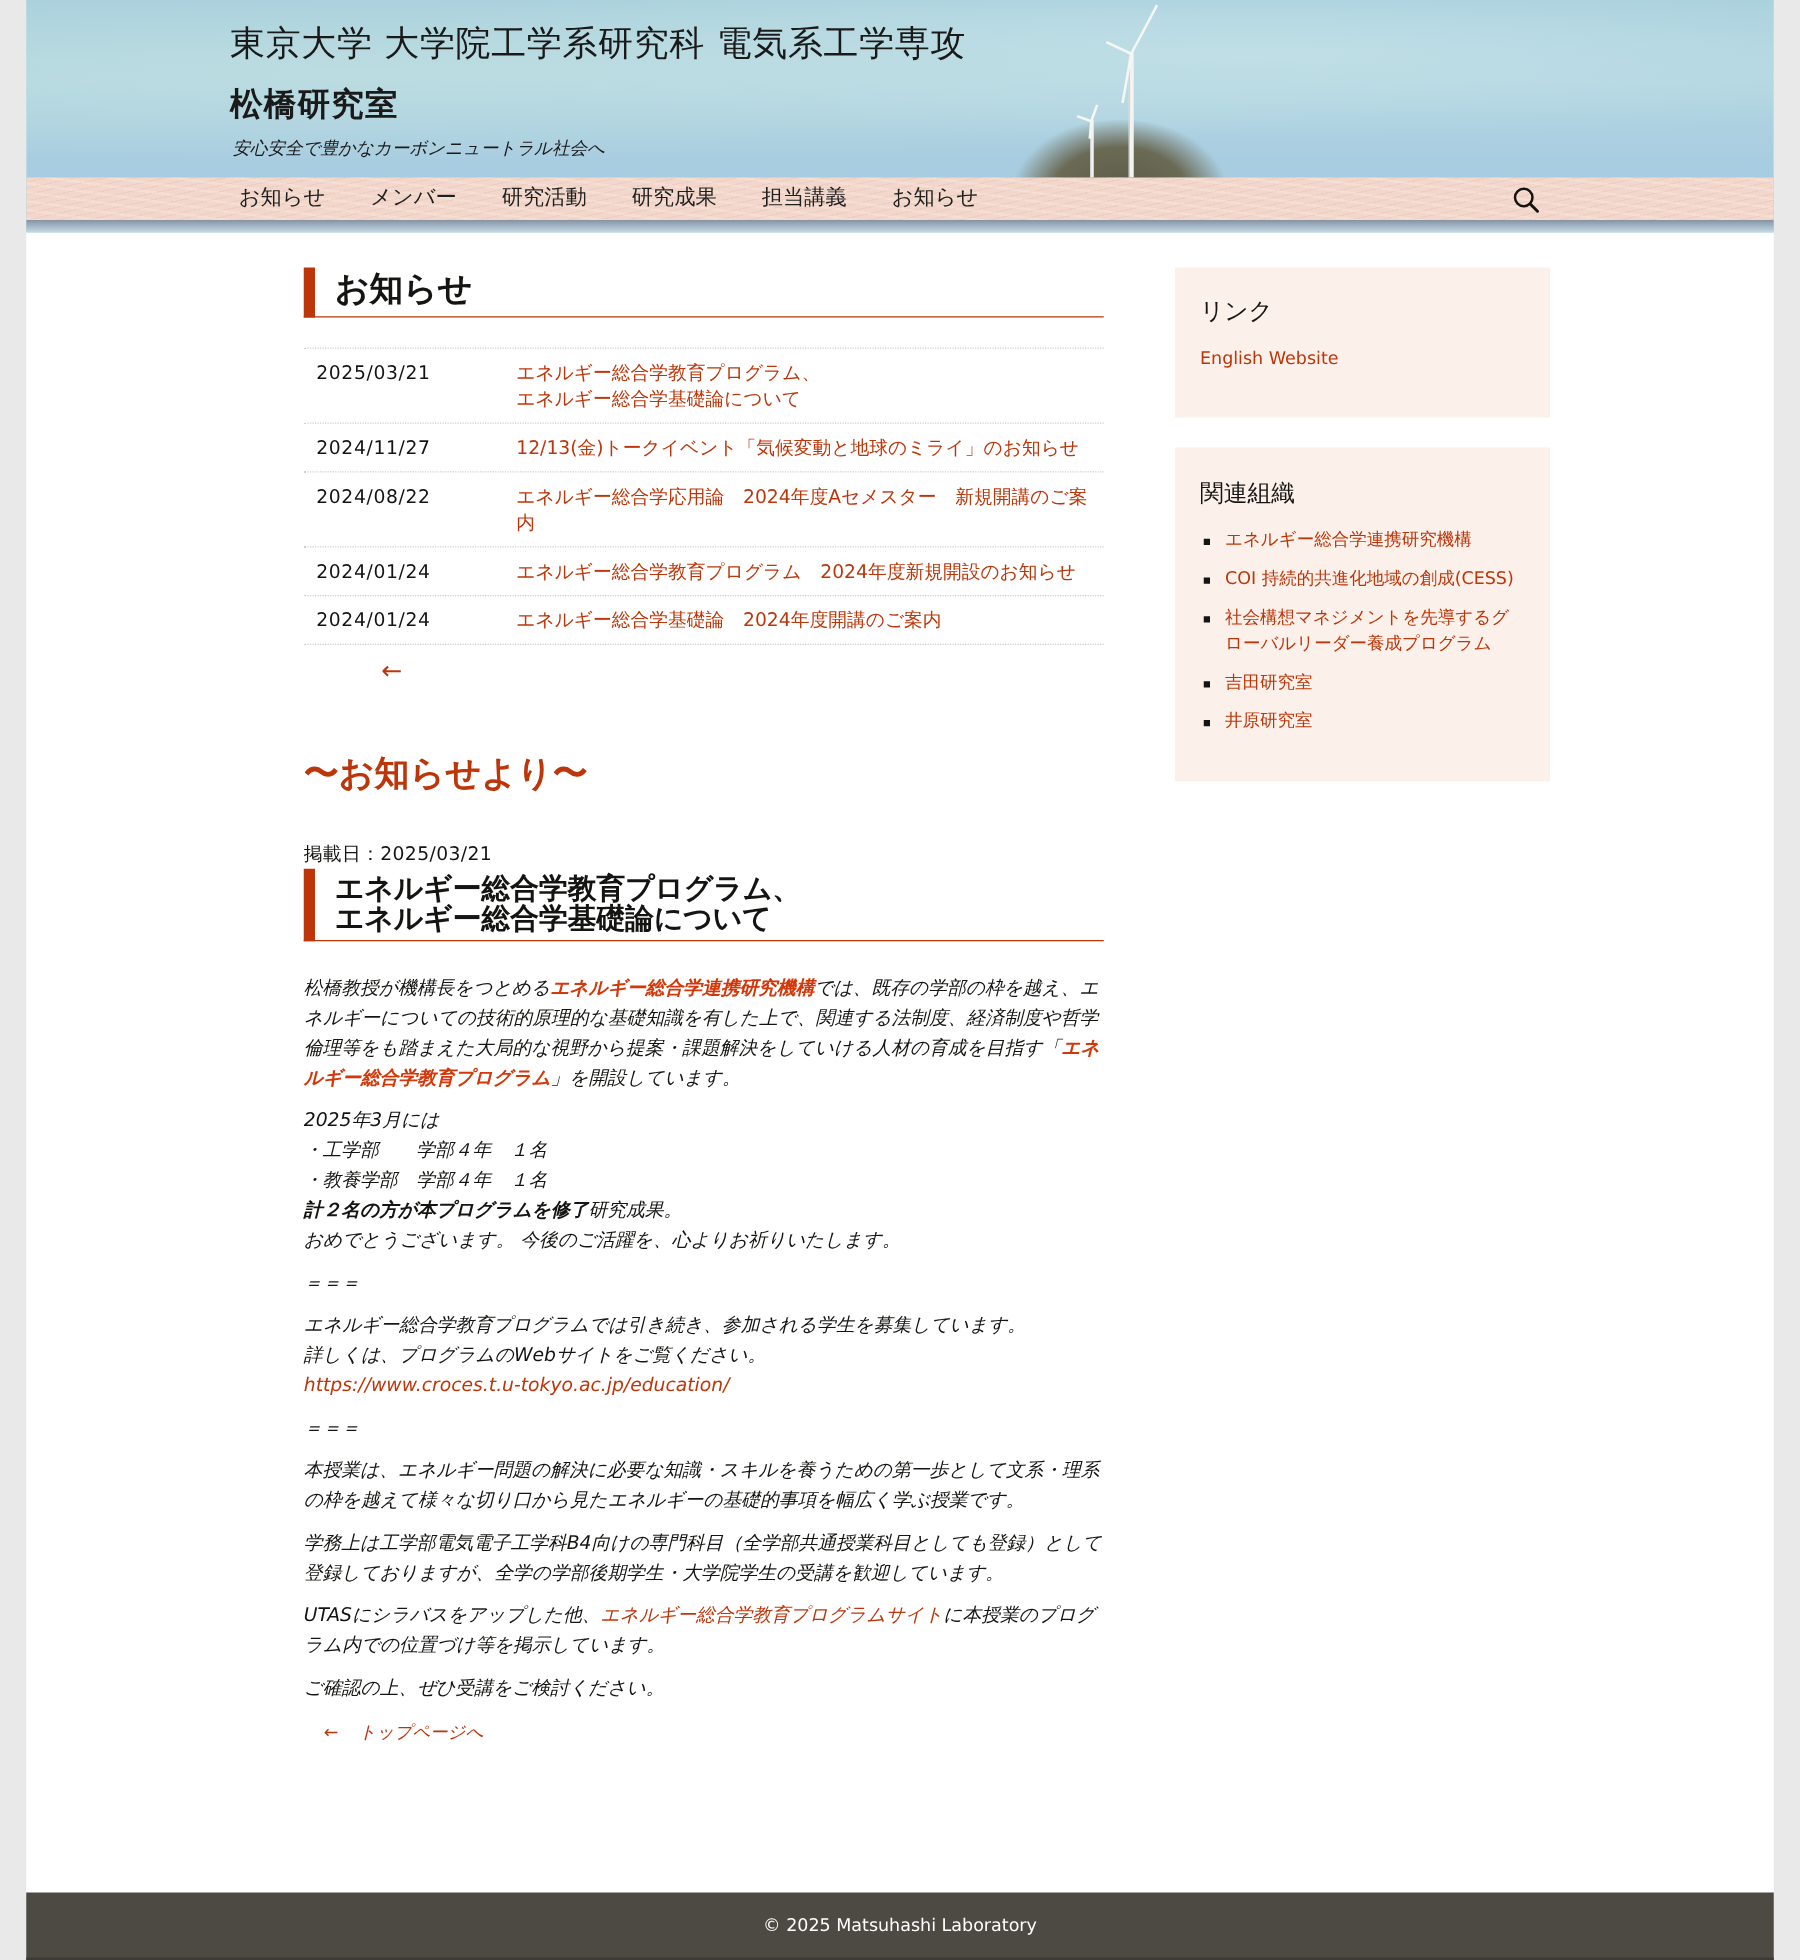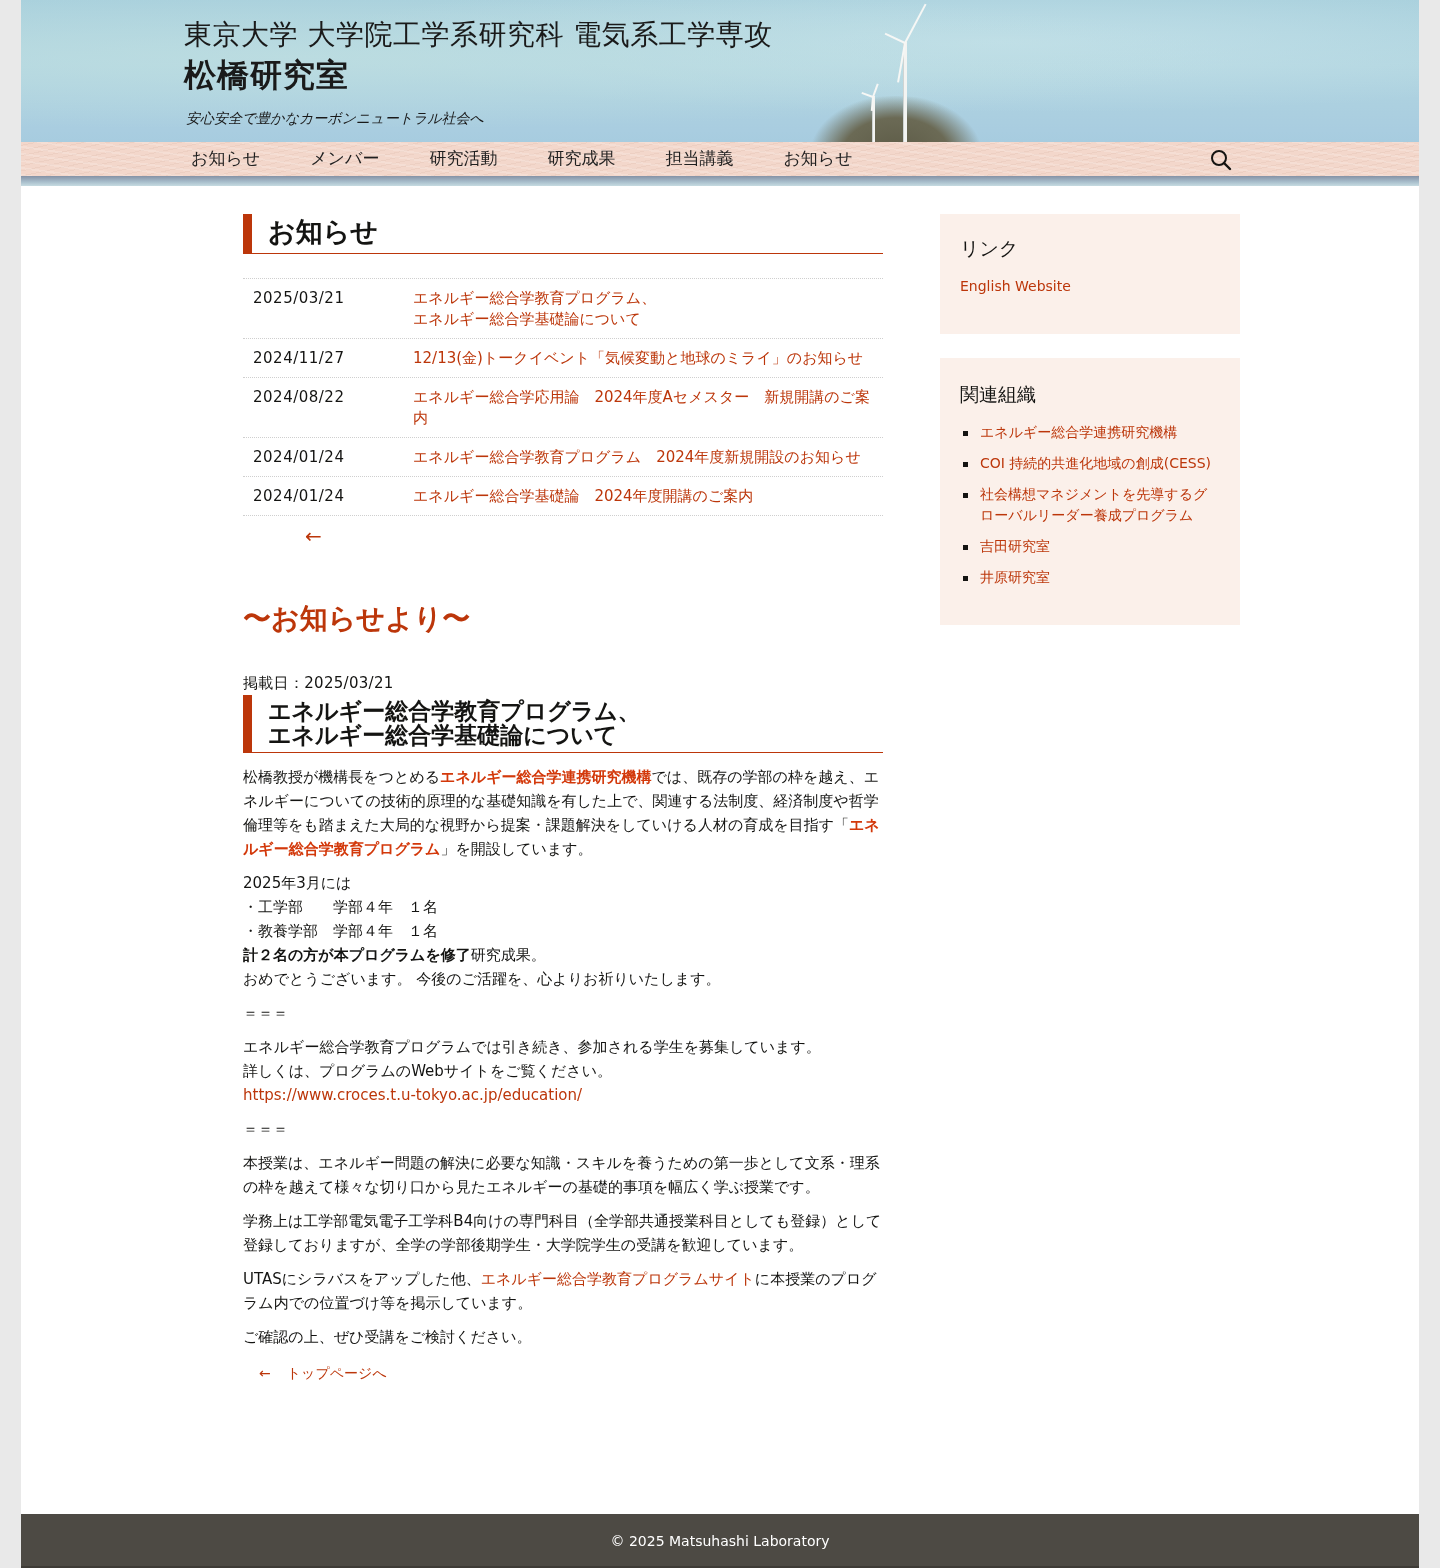--- a/index.html
+++ b/index.html
@@ -12,33 +12,33 @@
     background: linear-gradient(180deg, #a7cfdc 0%, #b1d5e0 35%, #a9cde0 70%, #9fc8dc 100%); }
   .masthead .sky-glow { position: absolute; left: 0; top: 0; width: 100%; height: 142px;
     background: radial-gradient(ellipse at 20% 40%, rgba(190,222,225,0.8), rgba(190,222,225,0) 60%),
                 radial-gradient(ellipse at 70% 30%, rgba(200,228,235,0.7), rgba(200,228,235,0) 50%); }
   .hill { position: absolute; left: 790px; top: 96px; width: 170px; height: 60px;
     background: radial-gradient(ellipse at 50% 100%, #5c5a46 0%, #6b6a55 45%, rgba(107,106,85,0) 72%); border-radius: 50% 50% 0 0; }
   .turbine { position: absolute; }
   .turbine .mast { position: absolute; width: 4px; background: #f3f4f2; border-left: 1px solid #cfd4d3; }
   .turbine .blade { position: absolute; height: 2px; background: #f6f7f5; transform-origin: 0 50%; }
   .site-subtitle { position: absolute; left: 163px; top: 16px; font-family: "DejaVu Serif", "Liberation Serif", serif; font-size: 28px; color: #1a1a1a; letter-spacing: 0.5px; }
-  .site-title { position: absolute; left: 163px; top: 54px; font-family: "DejaVu Serif", "Liberation Serif", serif; font-size: 32px; font-weight: bold; color: #1a1a1a; letter-spacing: 1px; }
+  .site-title { position: absolute; left: 163px; top: 66px; font-family: "DejaVu Serif", "Liberation Serif", serif; font-size: 26px; font-weight: bold; color: #1a1a1a; letter-spacing: 1px; }
   .site-tagline { position: absolute; left: 165px; top: 110px; font-size: 14px; font-style: italic; color: #1a1a1a; }
 
   .navbar { position: absolute; left: 0; top: 142px; width: 100%; height: 34px;
     background:
       repeating-linear-gradient(8deg, rgba(255,255,255,0.18) 0 2px, rgba(0,0,0,0) 2px 7px),
       repeating-linear-gradient(-12deg, rgba(190,150,130,0.12) 0 1px, rgba(0,0,0,0) 1px 5px),
       #f3d7cb; }
   .navbar-shadow { position: absolute; left: 0; top: 176px; width: 100%; height: 10px;
     background: linear-gradient(180deg, #8592a5 0%, #a9bfcc 60%, #c6dbe1 100%); }
   .nav-menu { position: absolute; left: 170px; top: 0; height: 34px; display: flex; list-style: none; }
   .nav-menu li { font-size: 17px; color: #1f1f1f; line-height: 32px; padding: 0 18px 0 0; margin-right: 0; cursor: pointer; }
-  .nav-menu li + li { margin-left: 32px; }
+  .nav-menu li + li { margin-left: 18px; }
   .search-btn { position: absolute; left: 1188px; top: 6px; width: 24px; height: 24px; cursor: pointer; }
 
   
   .content { position: absolute; left: 222px; top: 214px; width: 640px; }
   .sidebar { position: absolute; left: 919px; top: 214px; width: 300px; }
 
   .section-heading { position: relative; padding-left: 25px; height: 40px; border-bottom: 1px solid #bc360a; }
   .section-heading::before { content: ""; position: absolute; left: 0; top: 0; width: 9px; height: 40px; background: #bc360a; }
   .section-heading h1 { font-size: 27px; font-weight: bold; line-height: 36px; color: #141412; }
 
@@ -47,21 +47,21 @@
   .news-row .date { width: 170px; padding-left: 10px; font-size: 15px; line-height: 21px; color: #141412; letter-spacing: 0.5px; }
   .news-row .title { width: 466px; font-size: 15px; line-height: 21px; color: #bc360a; cursor: pointer; }
   .pager-prev { display: block; margin-top: 8px; margin-left: 62px; font-size: 20px; color: #bc360a; cursor: pointer; }
 
   .from-news { margin-top: 52px; font-family: "DejaVu Serif", "Liberation Serif", serif; font-size: 28px; font-weight: bold; color: #bc360a; }
   .post-date { margin-top: 36px; font-size: 15px; color: #141412; letter-spacing: 0.3px; }
   .post-heading { position: relative; margin-top: 2px; padding-left: 25px; padding-top: 4px; height: 58px; border-bottom: 1px solid #bc360a; }
   .post-heading::before { content: ""; position: absolute; left: 0; top: 0; width: 9px; height: 58px; background: #bc360a; }
   .post-heading h2 { font-size: 23px; font-weight: bold; line-height: 24px; color: #141412; }
 
-  .post-body { margin-top: 12px; font-size: 15px; line-height: 24px; color: #141412; }
+  .post-body { margin-top: 25px; font-size: 15px; line-height: 24px; color: #141412; font-style: italic; }
   .post-body p { margin-bottom: 10px; }
   .post-body a { color: #bc360a; text-decoration: none; cursor: pointer; }
   .post-body a.strong { font-weight: bold; color: #d3380a; }
   .post-body b { font-weight: bold; }
   .back-top { display: inline-block; margin-left: 16px; margin-top: 2px; font-size: 14px; color: #bc360a; cursor: pointer; }
   .back-top .arrow { margin-right: 16px; }
 
   
   .widget { background: #fbf0ea; padding: 22px 20px 20px 20px; margin-bottom: 24px; }
   .widget h3 { font-size: 19px; font-weight: normal; color: #141412; margin-bottom: 14px; }

